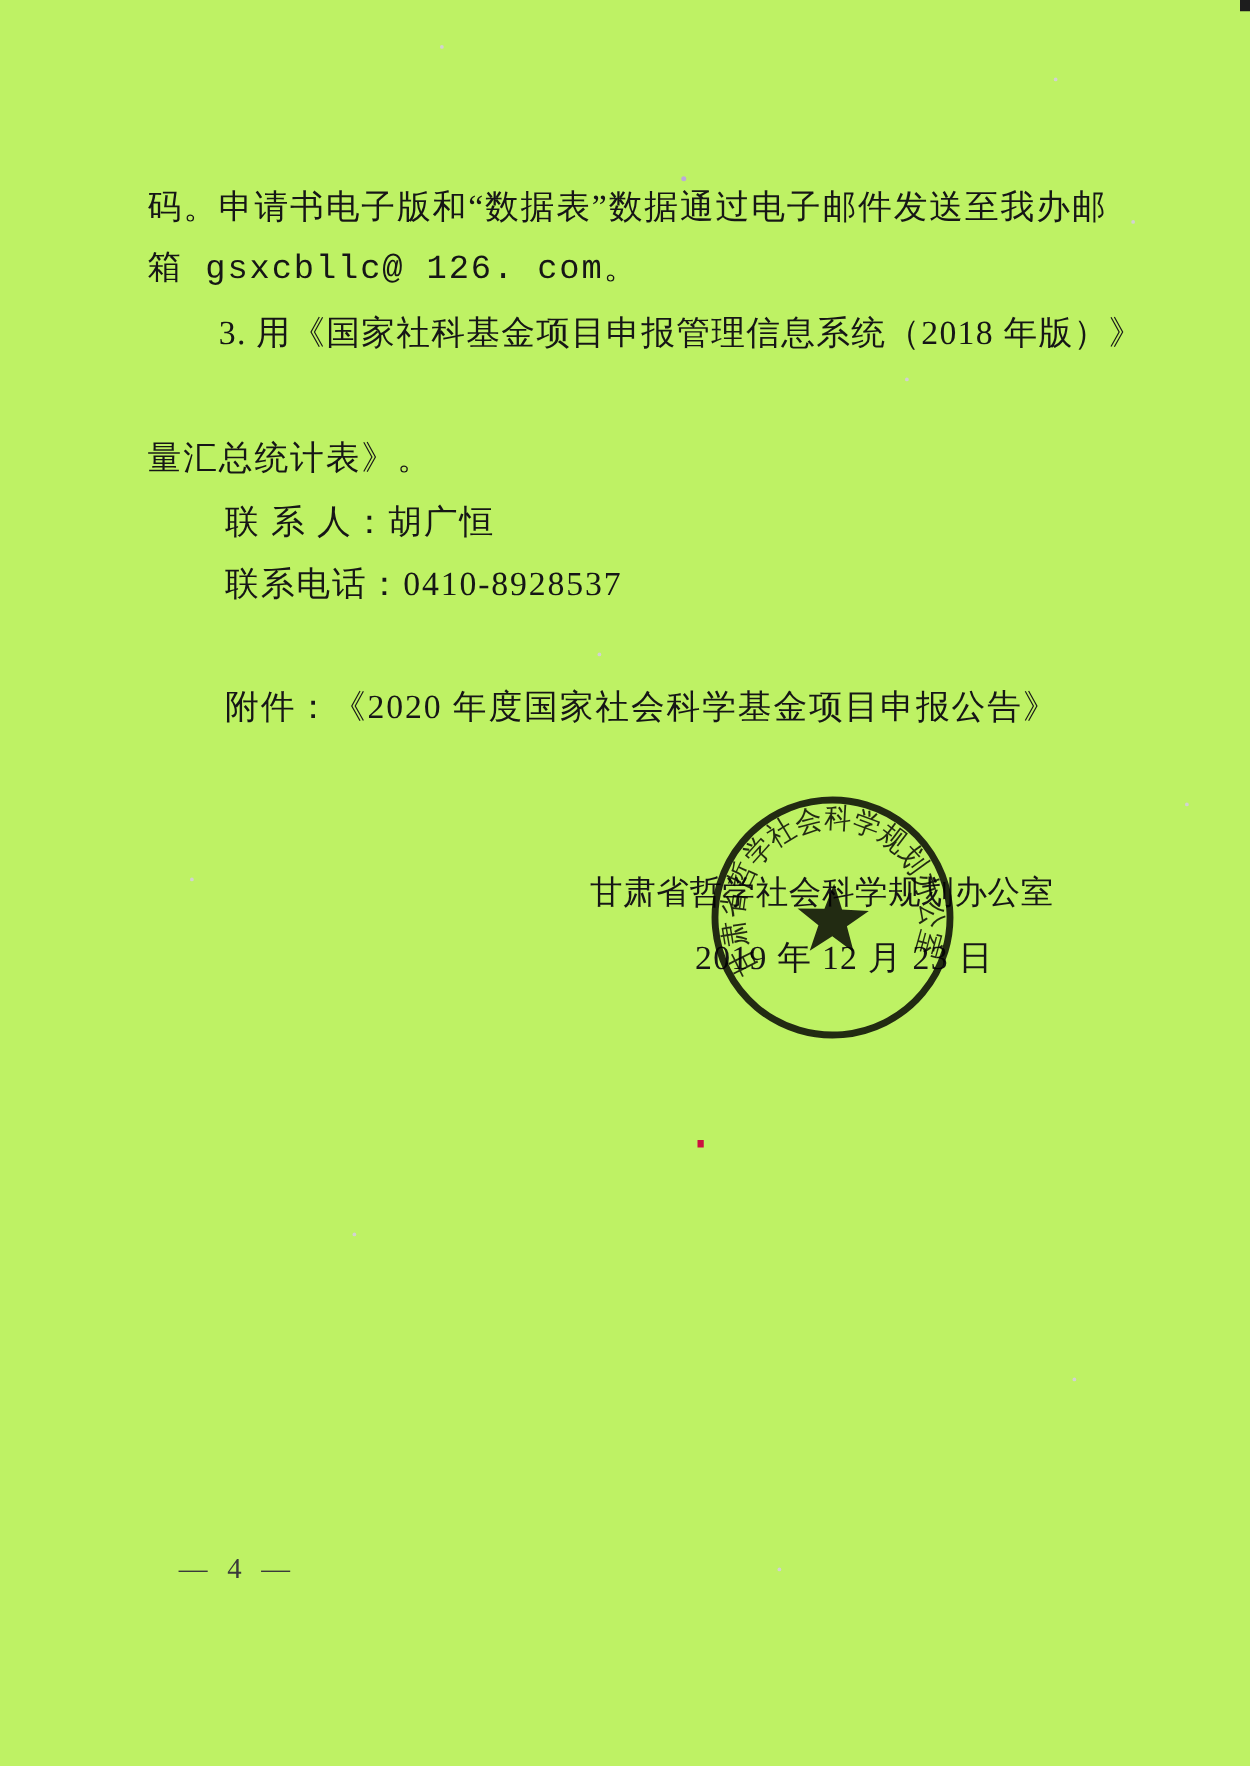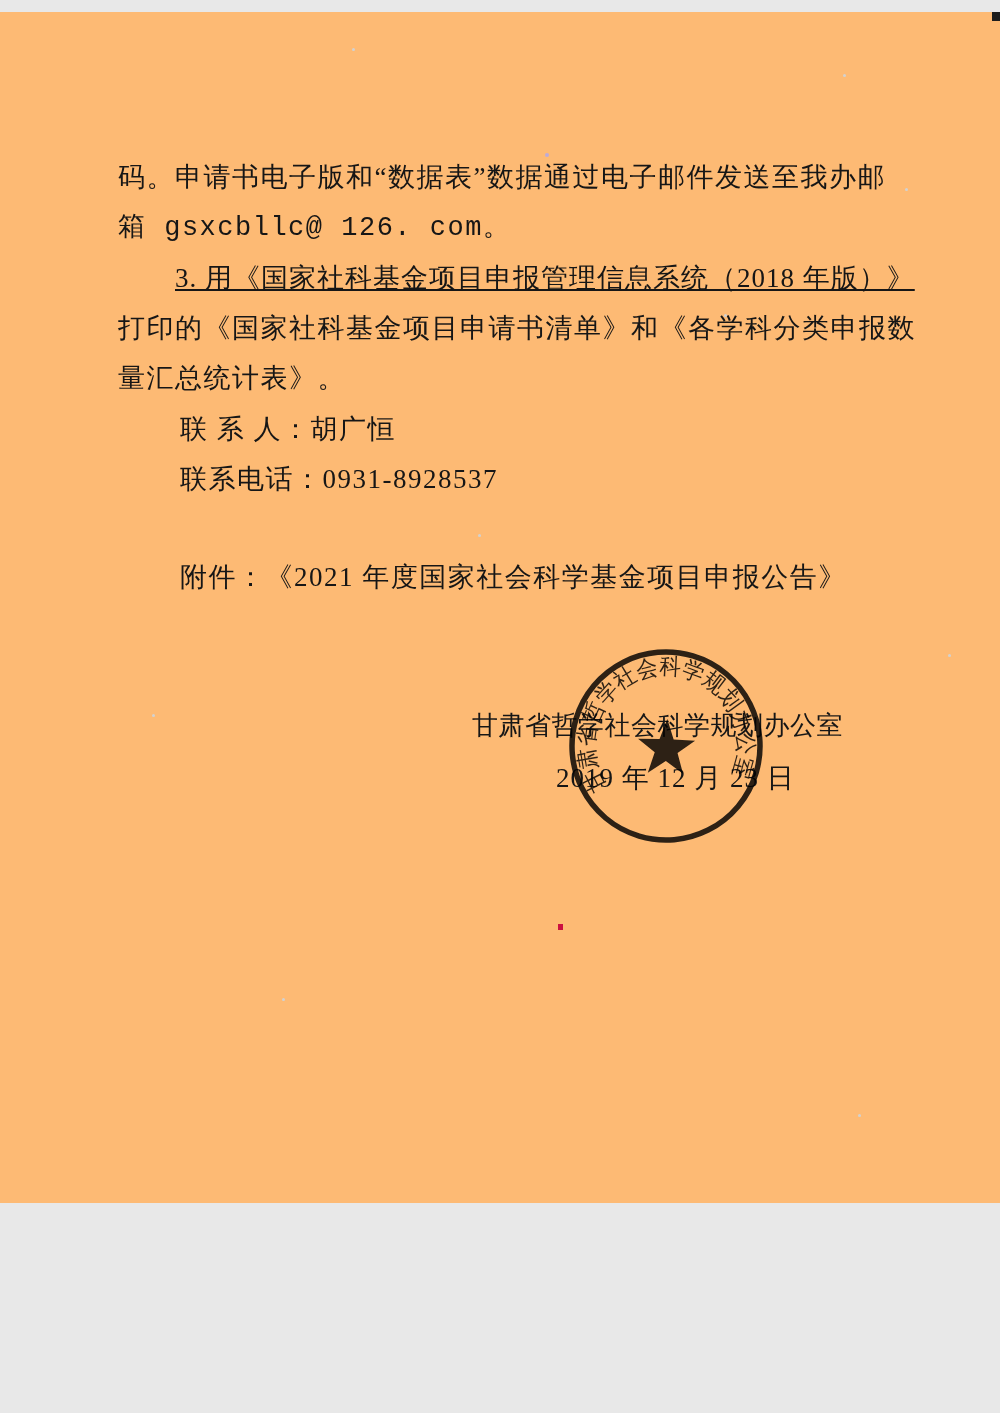--- a/index.html
+++ b/index.html
@@ -4,35 +4,35 @@
 <style>
   html, body {
     margin: 0;
     padding: 0;
     background: #e8e8e8;
     font-family: "Liberation Serif", "DejaVu Serif", serif;
   }
   .page {
     position: relative;
     width: 1000px;
-    height: 1191px;
-    margin: 12px auto;
-    background: #fdba74;
+    height: 1413px;
+    margin: 0 auto;
+    background: #bef264;
     overflow: hidden;
     color: #161616;
   }
   .line {
     position: absolute;
     white-space: nowrap;
     font-size: 27px;
     line-height: 30px;
     letter-spacing: 1.5px;
     color: #161616;
   }
-  .line.indent-line { letter-spacing: 1px; text-decoration: underline; }
+  .line.indent-line { letter-spacing: 1px; }
   .sig-org {
     position: absolute;
     top: 696px; left: 472px;
     font-size: 26px;
     letter-spacing: 0.5px;
     white-space: nowrap;
   }
   .sig-date {
     position: absolute;
     top: 748px; left: 556px;
@@ -84,25 +84,24 @@
   }
 </style>
 </head>
 <body>
 
 <div class="page">
 
   <div class="line" style="top:150px; left:118px;">码。申请书电子版和“数据表”数据通过电子邮件发送至我办邮</div>
   <div class="line" style="top:201px; left:118px;font-family:Liberation Mono, monospace;">箱 gsxcbllc@ 126. com。</div>
   <div class="line indent-line" style="top:251px; left:175px;">3. 用《国家社科基金项目申报管理信息系统（2018 年版）》</div>
-  <div class="line" style="top:301px; left:118px;">打印的《国家社科基金项目申请书清单》和《各学科分类申报数</div>
   <div class="line" style="top:402px; left:180px;">联  系  人：胡广恒</div>
   <div class="line" style="top:351px; left:118px;">量汇总统计表》。</div>
-  <div class="line" style="top:452px; left:180px;">联系电话：0931-8928537</div>
-  <div class="line" style="top:550px; left:180px;">附件：《2021 年度国家社会科学基金项目申报公告》</div>
+  <div class="line" style="top:452px; left:180px;">联系电话：0410-8928537</div>
+  <div class="line" style="top:550px; left:180px;">附件：《2020 年度国家社会科学基金项目申报公告》</div>
 
   <div class="sig-org">甘肃省哲学社会科学规划办公室</div>
   <div class="sig-date">2019 年 12 月 23 日</div>
 
   <svg class="stamp" viewBox="0 0 200 200">
     <circle cx="100" cy="100" r="94" fill="none" stroke="#1b1b1b" stroke-width="5.5"></circle>
     <path id="sealTextPath" d="M 37.65 136 A 72 72 0 1 1 162.35 136" fill="none"></path>
     <text>
       <textPath href="#sealTextPath" startOffset="0" textLength="300" lengthAdjust="spacingAndGlyphs">甘肃省哲学社会科学规划办公室</textPath>
     </text>

